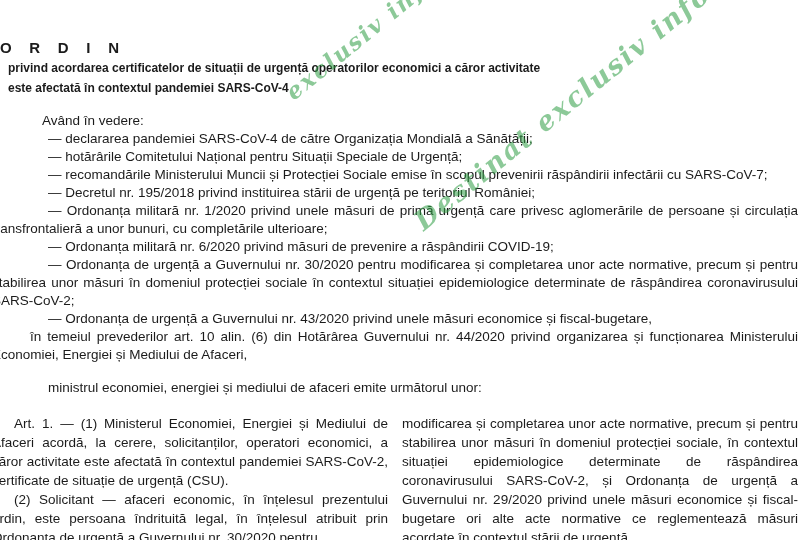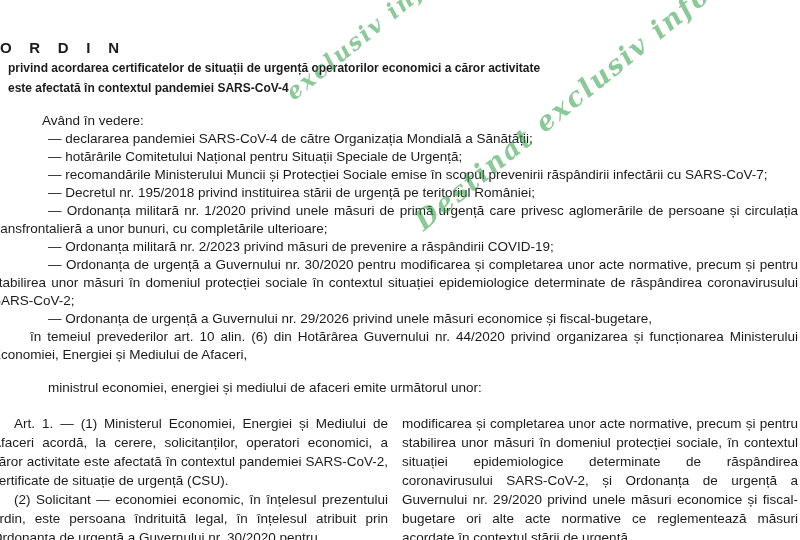--- a/index.html
+++ b/index.html
@@ -75,33 +75,33 @@
     <div class="title-sub">este afectată în contextul pandemiei SARS-CoV-4</div>
   </div>
 
   <div class="preamble">
       <p class="para intro"><span>Având în vedere:</span></p>
       <p class="para bullet"><span>— declararea pandemiei SARS-CoV-4 de către Organizația Mondială a Sănătății;</span></p>
       <p class="para bullet"><span>— hotărârile Comitetului Național pentru Situații Speciale de Urgență;</span></p>
       <p class="para bullet"><span>— recomandările Ministerului Muncii și Protecției Sociale emise în scopul prevenirii răspândirii infectării cu SARS-CoV-7;</span></p>
       <p class="para bullet"><span>— Decretul nr. 195/2018 privind instituirea stării de urgență pe teritoriul României;</span></p>
       <p class="para bullet"><span>— Ordonanța militară nr. 1/2020 privind unele măsuri de primă urgență care privesc aglomerările de persoane și circulația transfrontalieră a unor bunuri, cu completările ulterioare;</span></p>
-      <p class="para bullet"><span>— Ordonanța militară nr. 2/2023 privind măsuri de prevenire a răspândirii COVID-19;</span></p>
+      <p class="para bullet"><span>— Ordonanța militară nr. 6/2020 privind măsuri de prevenire a răspândirii COVID-19;</span></p>
       <p class="para bullet"><span>— Ordonanța de urgență a Guvernului nr. 30/2020 pentru modificarea și completarea unor acte normative, precum și pentru stabilirea unor măsuri în domeniul protecției sociale în contextul situației epidemiologice determinate de răspândirea coronavirusului SARS-CoV-2;</span></p>
-      <p class="para bullet"><span>— Ordonanța de urgență a Guvernului nr. 29/2026 privind unele măsuri economice și fiscal-bugetare,</span></p>
+      <p class="para bullet"><span>— Ordonanța de urgență a Guvernului nr. 43/2020 privind unele măsuri economice și fiscal-bugetare,</span></p>
       <p class="para temei"><span>în temeiul prevederilor art. 10 alin. (6) din Hotărârea Guvernului nr. 44/2020 privind organizarea și funcționarea Ministerului Economiei, Energiei și Mediului de Afaceri,</span></p>
     </div>
 
   <div class="minister-wrap">
       <p class="para minister"><span class="b">ministrul economiei, energiei și mediului de afaceri</span><span> emite următorul unor:</span></p>
     </div>
 
   <div class="columns">
     <div class="col">
         <p class="para"><span>Art. 1. — (1) Ministerul Economiei, Energiei și Mediului de Afaceri acordă, la cerere, solicitanților, operatori economici, a căror activitate este afectată în contextul pandemiei SARS-CoV-2, certificate de situație de urgență (</span><span class="i">CSU</span><span>).</span></p>
-        <p class="para"><span>(2) </span><span class="i">Solicitant — economiei economic</span><span>, în înțelesul prezentului ordin, este persoana îndrituită legal, în înțelesul atribuit prin Ordonanța de urgență a Guvernului nr. 30/2020 pentru</span></p>
+        <p class="para"><span>(2) </span><span class="i">Solicitant — afaceri economic</span><span>, în înțelesul prezentului ordin, este persoana îndrituită legal, în înțelesul atribuit prin Ordonanța de urgență a Guvernului nr. 30/2020 pentru</span></p>
       </div>
     <div class="col">
         <p class="para noindent"><span>modificarea și completarea unor acte normative, precum și pentru stabilirea unor măsuri în domeniul protecției sociale, în contextul situației epidemiologice determinate de răspândirea coronavirusului SARS-CoV-2, și Ordonanța de urgență a Guvernului nr. 29/2020 privind unele măsuri economice și fiscal-bugetare ori alte acte normative ce reglementează măsuri acordate în contextul stării de urgență.</span></p>
       </div>
   </div>
 
 </div>
 
 </body></html>

